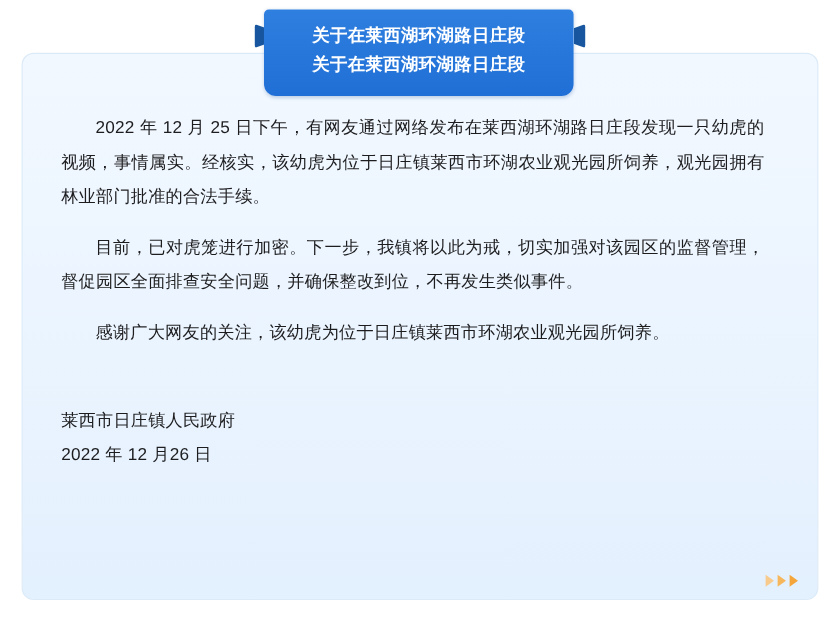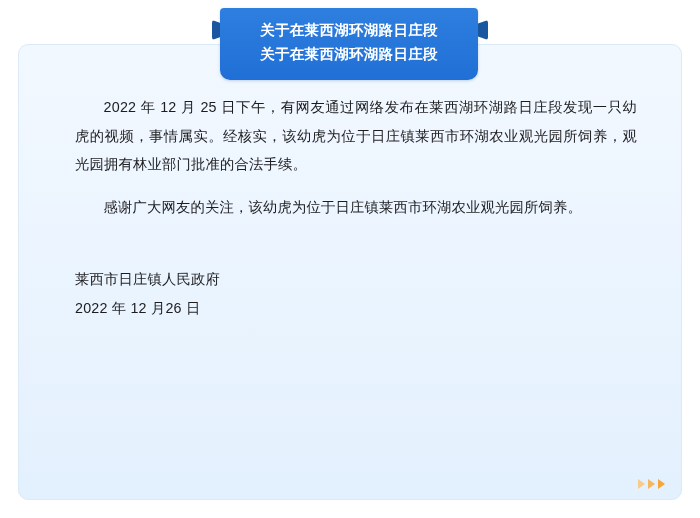--- a/index.html
+++ b/index.html
@@ -72,21 +72,21 @@
     background: linear-gradient(180deg, #f2f8ff 0%, #eaf4ff 55%, #e3f0fd 100%);
     border-radius: 10px;
     border: 1px solid #dbeaf8;
   }
   .card-inner {
     position: absolute;
     left: 0;
     top: 0;
     right: 0;
     bottom: 0;
-    padding: 48px 44px 20px 56px;
+    padding: 48px 44px 20px 32px;
     box-sizing: border-box;
   }
   p.para {
     margin: 0 0 14px 0;
     font-size: 14.3px;
     line-height: 2.0;
     color: #1d1d1f;
     text-align: justify;
     text-indent: 2em;
     letter-spacing: 0.2px;
@@ -131,20 +131,21 @@
 
   <div class="title-banner">
     <span class="tline">关于在莱西湖环湖路日庄段</span>
     <span class="tline">关于在莱西湖环湖路日庄段</span>
   </div>
 
   <div class="card">
     <div class="card-inner">
 
       <p class="para">2022 年 12 月 25 日下午，有网友通过网络发布在莱西湖环湖路日庄段发现一只幼虎的视频，事情属实。经核实，该幼虎为位于日庄镇莱西市环湖农业观光园所饲养，观光园拥有林业部门批准的合法手续。</p>
+      <p class="para">目前，已对虎笼进行加密。下一步，我镇将以此为戒，切实加强对该园区的监督管理，督促园区全面排查安全问题，并确保整改到位，不再发生类似事件。</p>
       <p class="para">感谢广大网友的关注，该幼虎为位于日庄镇莱西市环湖农业观光园所饲养。</p>
 
       <div class="signature">
         <div>莱西市日庄镇人民政府</div>
         <div>2022 年 12 月26 日</div>
       </div>
 
     </div>
 
     <div class="arrows">

